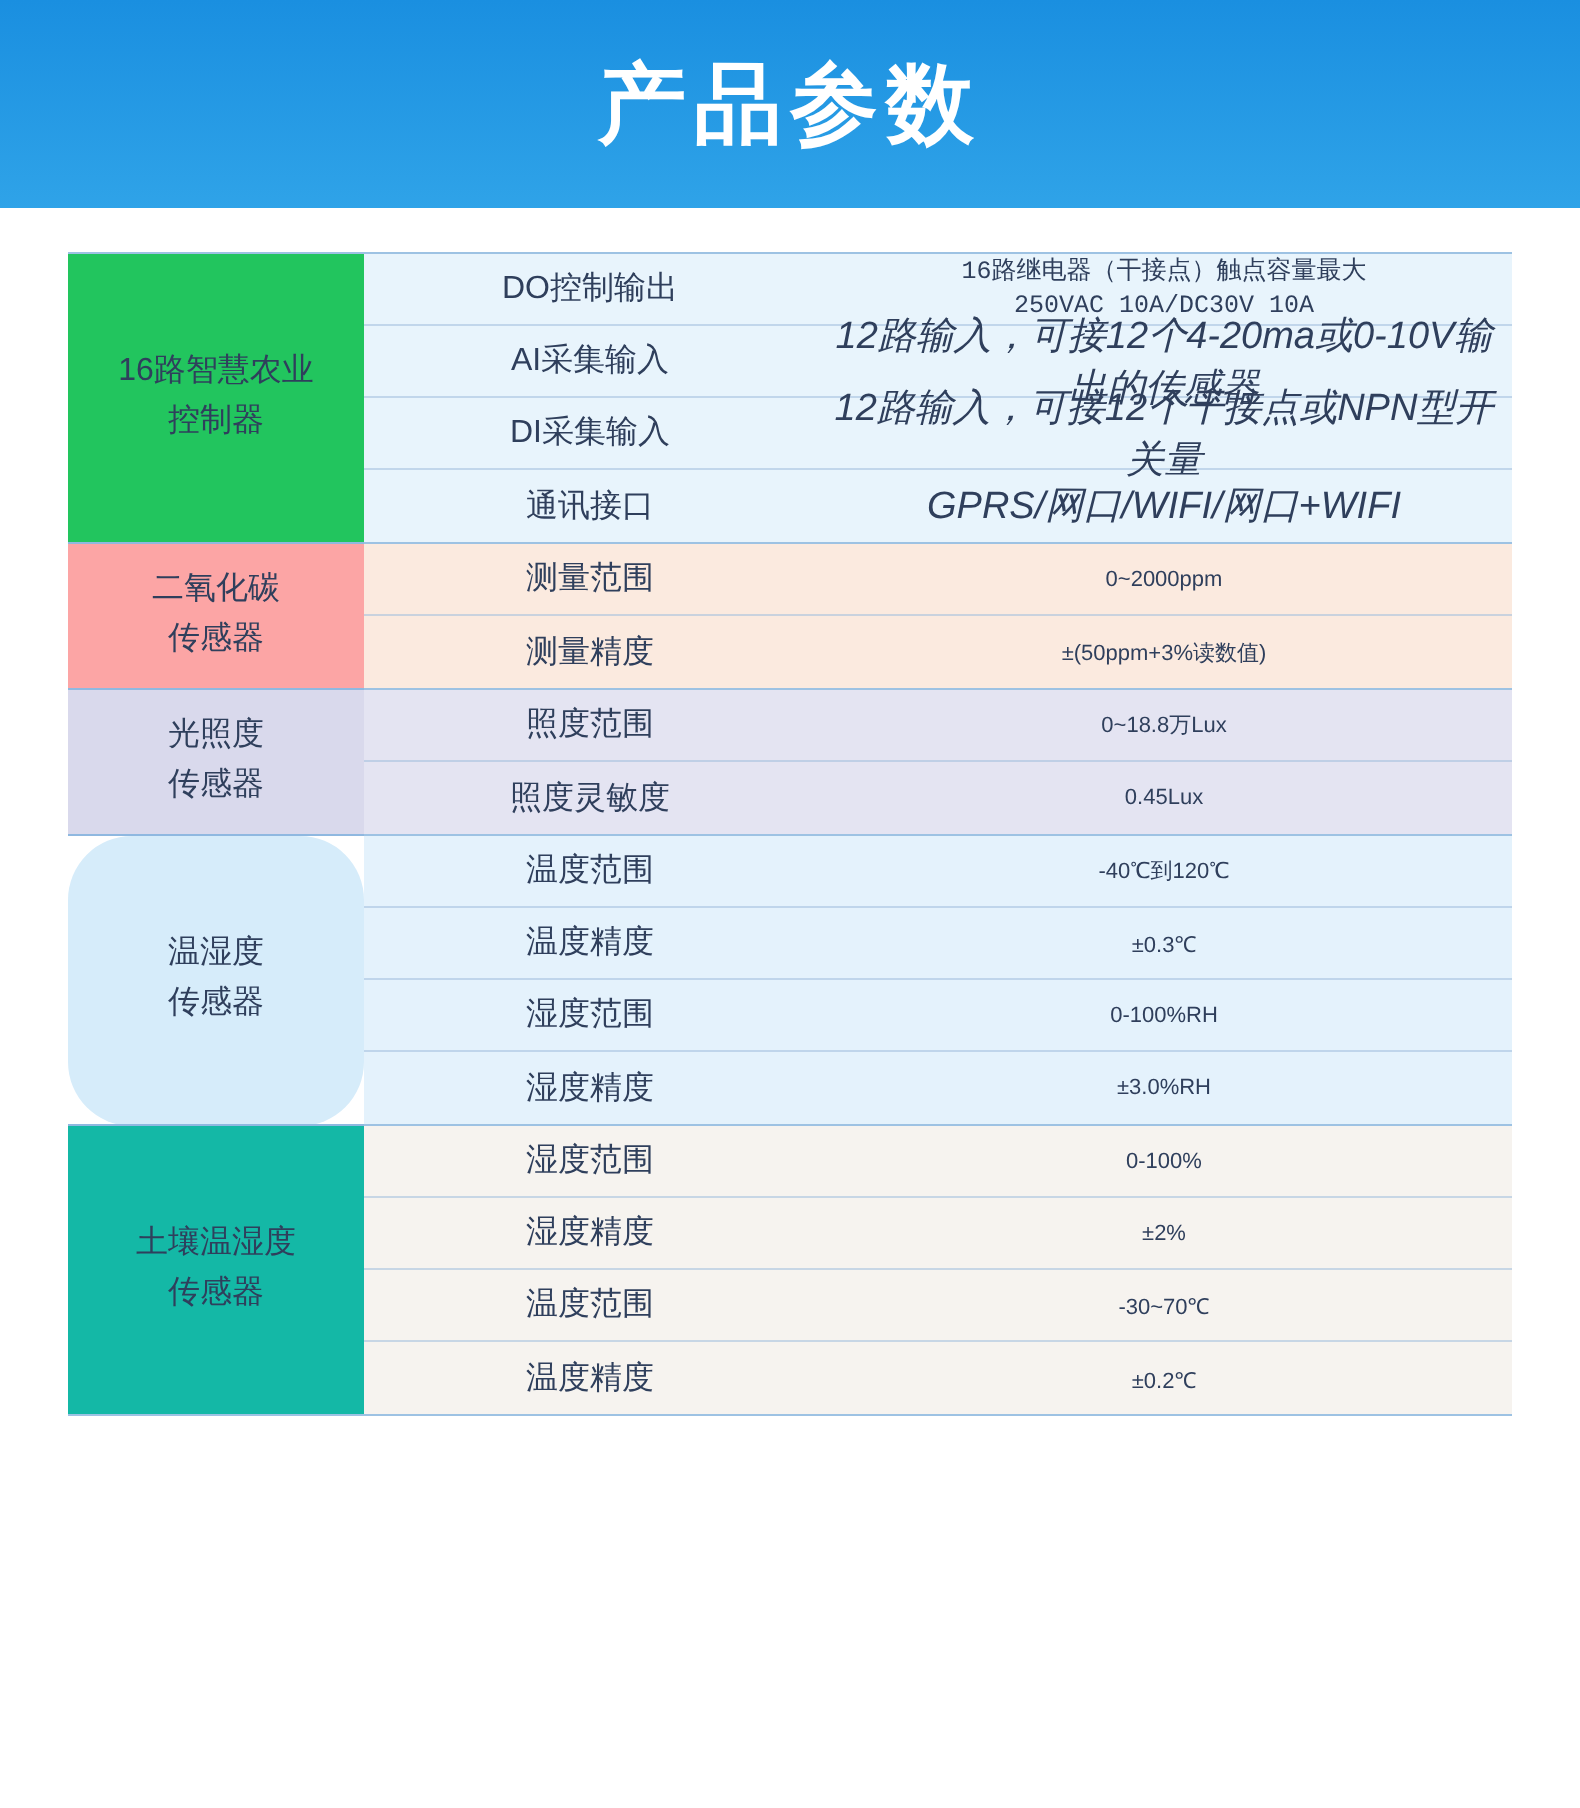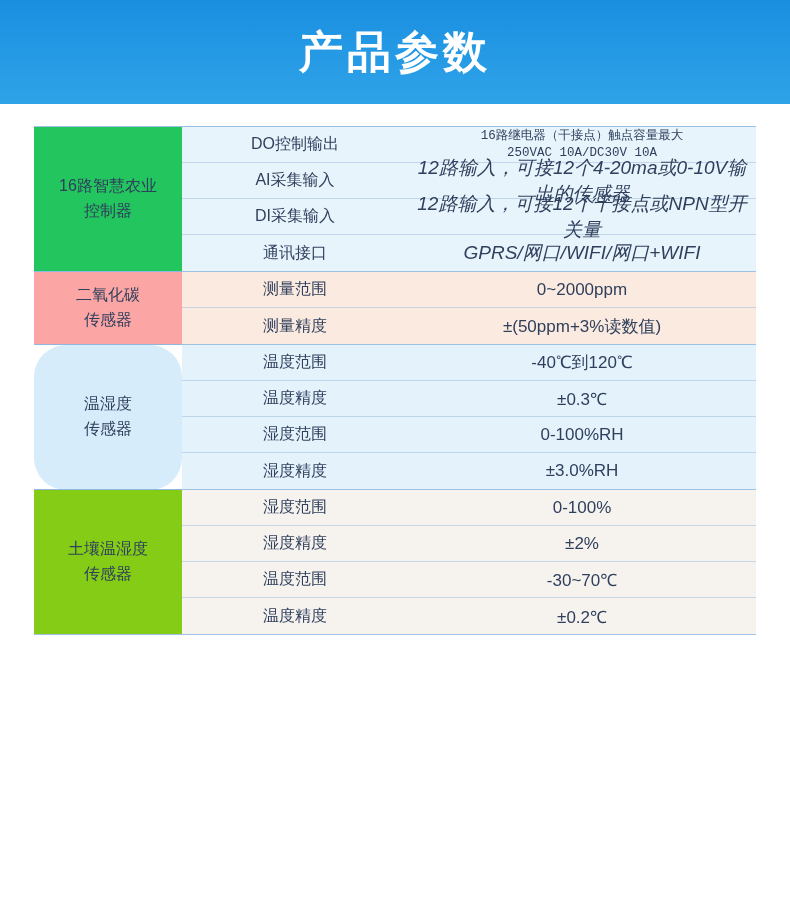--- a/index.html
+++ b/index.html
@@ -94,37 +94,37 @@
 
   .g1 .cat-cell { background: #fca5a5; }
   .g1 .lbl-cell, .g1 .val-cell { background: #fbeadf; }
 
   .g2 .cat-cell { background: #d9d9ec; }
   .g2 .lbl-cell, .g2 .val-cell { background: #e4e4f2; }
 
   .g3 .cat-cell { background: #d6ecfa; border-radius: 32px; }
   .g3 .lbl-cell, .g3 .val-cell { background: #e4f2fc; }
 
-  .g4 .cat-cell { background: #84cc16; }
+  .g4 .cat-cell { background: #14b8a6; }
   .g4 .lbl-cell, .g4 .val-cell { background: #f6f3ef; }
 
   
   tr.grp > td { border-top: 1px solid #9dc2e3; }
   tr.grp.last > td { border-bottom: 1px solid #9dc2e3; }
 
   .small-val {
     font-size: 12.5px;
     line-height: 1.5;
   }
   .mid-val {
     font-size: 19px;
     font-style: italic;
   }
   .big-val {
-    font-size: 17px;
+    font-size: 11px;
   }
   .lbl-big { font-size: 16px; }
   .cat-big { font-size: 16px; }
 </style>
 </head>
 <body>
 
 <div class="header">
   <div class="header-title">产品参数</div>
 </div>
@@ -169,20 +169,36 @@
         <td class="lbl-cell">
           <div class="inner-row sep lbl-big">测量范围</div>
           <div class="inner-row lbl-big">测量精度</div>
         </td>
         <td class="val-cell">
           <div class="inner-row sep big-val">0~2000ppm</div>
           <div class="inner-row big-val">±(50ppm+3%读数值)</div>
         </td>
       </tr>
 
+      <tr class="grp g2">
+        <td class="cat-cell cat-big">
+          <div class="block">
+            <div>光照度</div>
+            <div>传感器</div>
+          </div>
+        </td>
+        <td class="lbl-cell">
+          <div class="inner-row sep lbl-big">照度范围</div>
+          <div class="inner-row lbl-big">照度灵敏度</div>
+        </td>
+        <td class="val-cell">
+          <div class="inner-row sep big-val">0~18.8万Lux</div>
+          <div class="inner-row big-val">0.45Lux</div>
+        </td>
+      </tr>
 
       <tr class="grp g3">
         <td class="cat-cell cat-big">
           <div class="block">
             <div>温湿度</div>
             <div>传感器</div>
           </div>
         </td>
         <td class="lbl-cell">
           <div class="inner-row sep lbl-big">温度范围</div>

